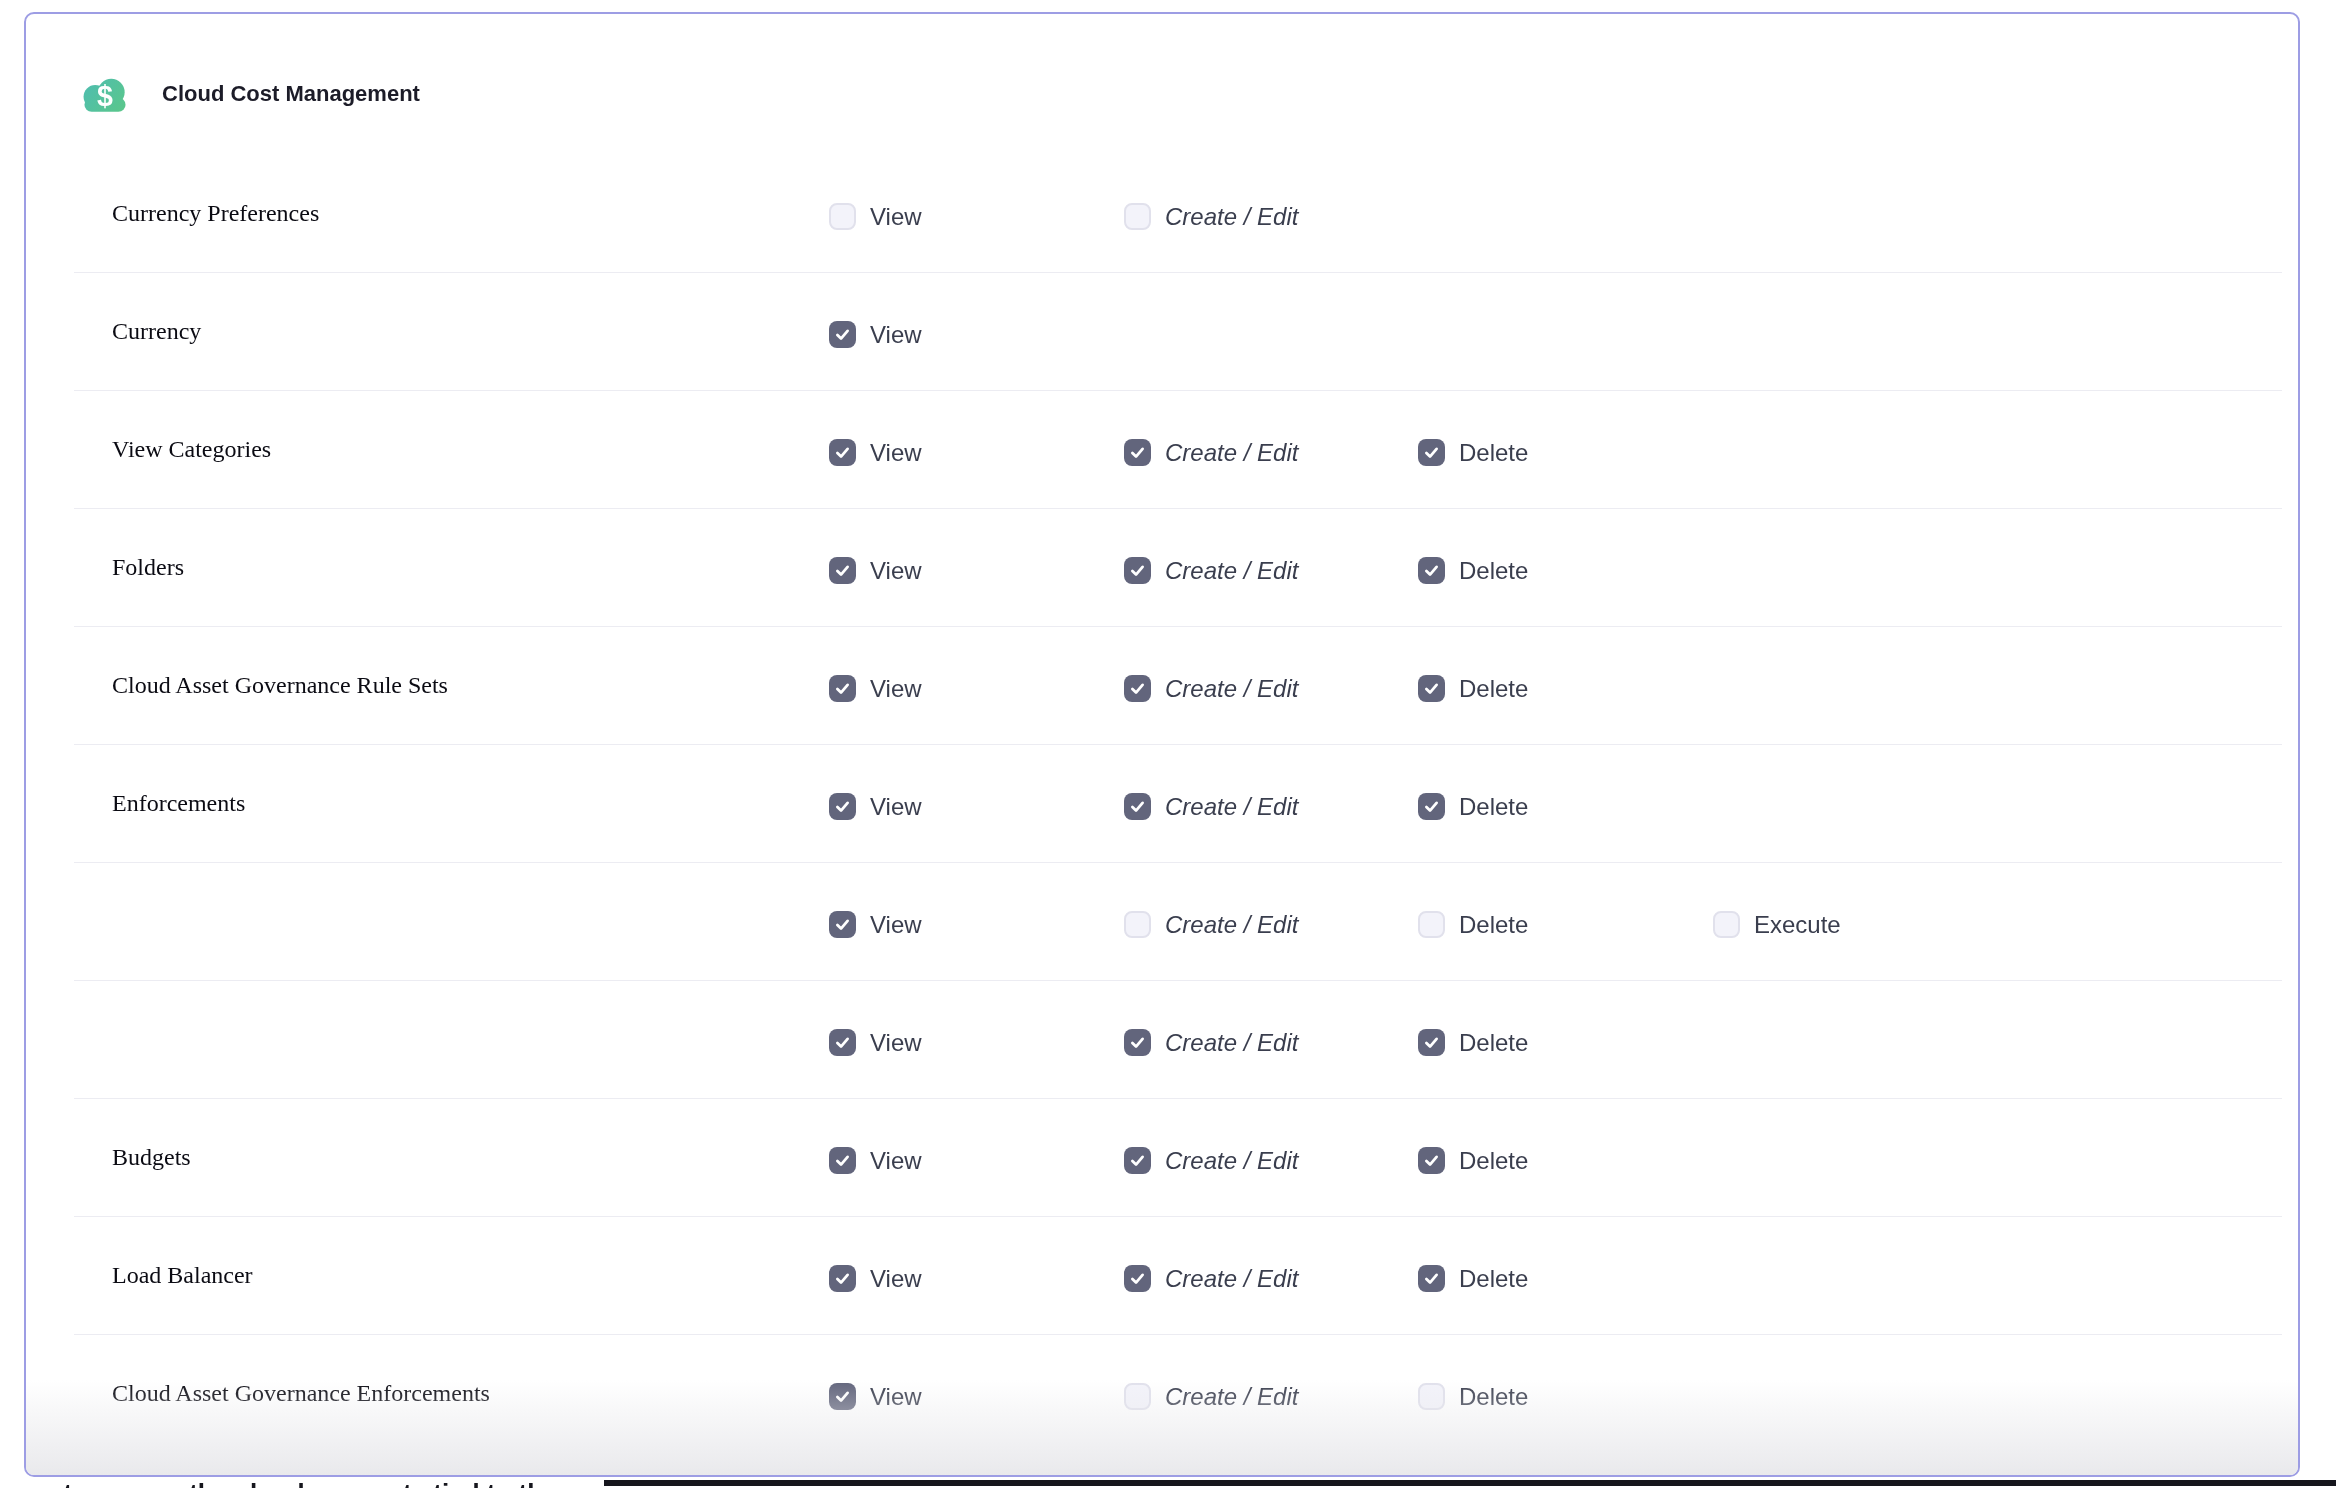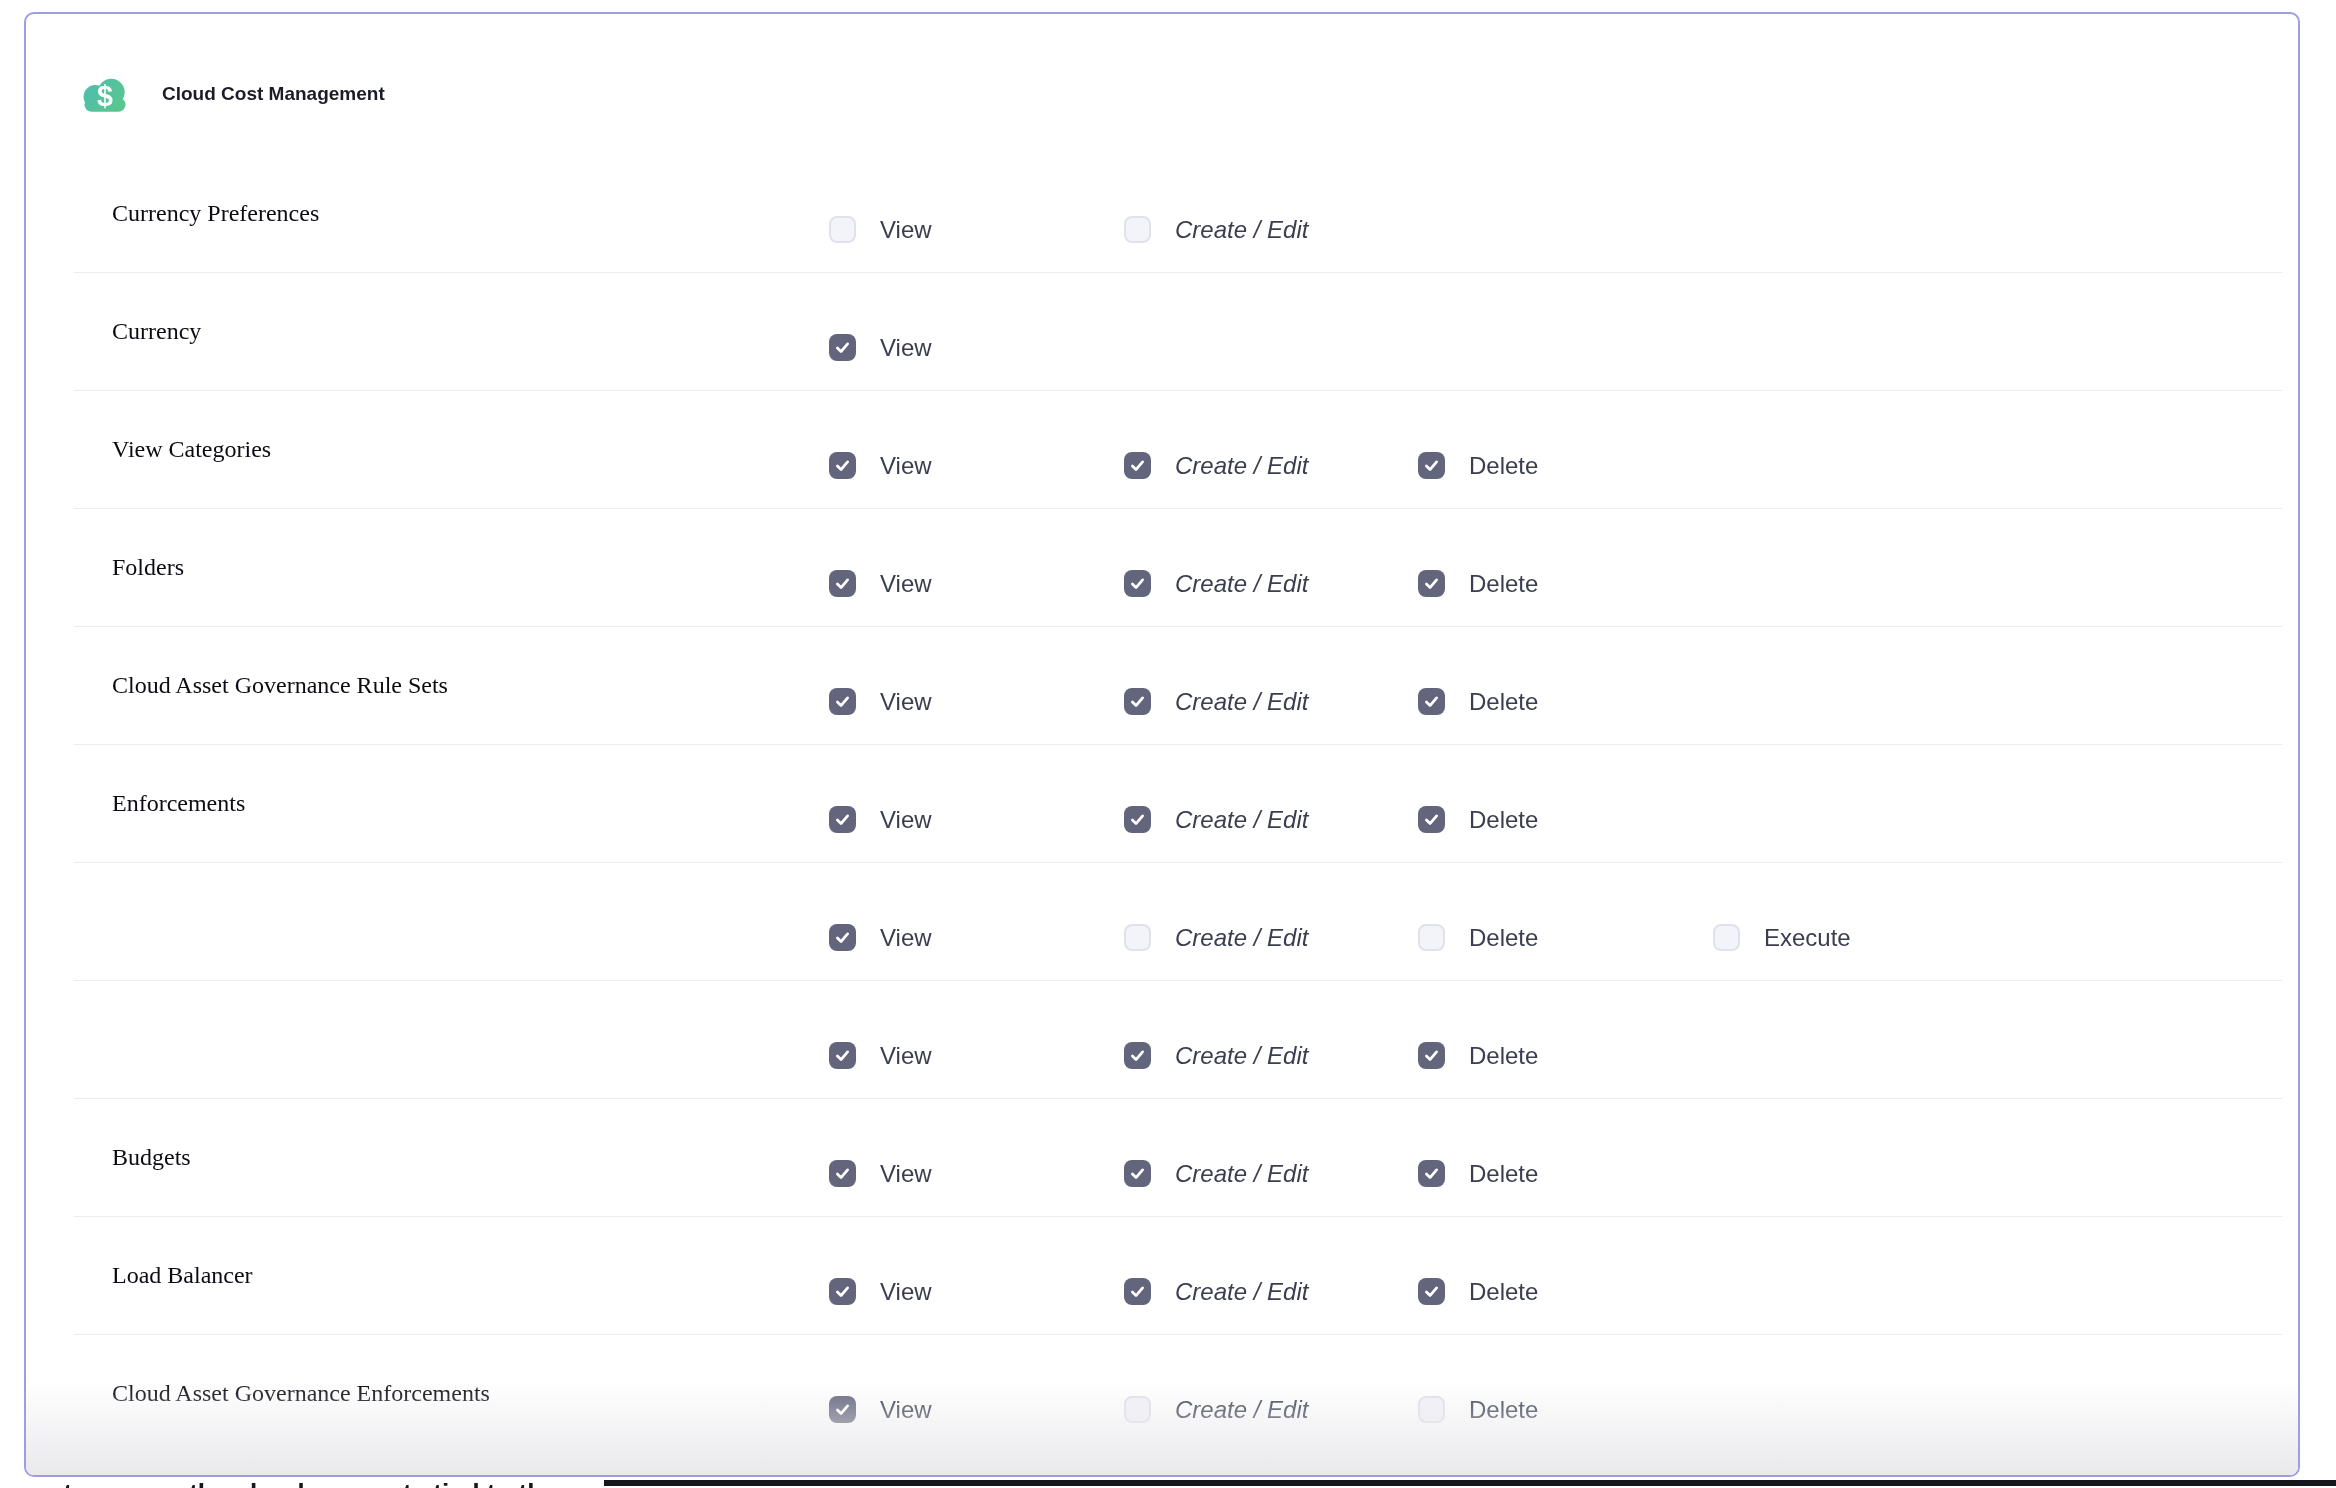--- a/index.html
+++ b/index.html
@@ -36,21 +36,21 @@
   .module-header {
     position: absolute;
     left: 54px;
     top: 58px;
     display: flex;
     align-items: center;
     gap: 32px;
   }
   .module-icon { width: 50px; height: 44px; display: block; }
   .module-title {
-    font-size: 19px;
+    font-size: 22px;
     font-weight: 700;
     color: #1c1c28;
   }
 
   .rows {
     position: absolute;
     left: 48px;
     top: 141px;
     width: 2208px;
   }
@@ -69,25 +69,25 @@
     display: flex;
     align-items: center;
     font-size: 24px;
     color: #0b0b13;
     white-space: nowrap;
     font-family: Liberation Serif, serif;
   }
 
   .cell {
     position: absolute;
-    top: 16px;
+    top: 3px;
     height: 100%;
     display: flex;
     align-items: center;
-    gap: 24px;
+    gap: 14px;
     cursor: pointer;
   }
   .col-0 { left: 755px; }
   .col-1 { left: 1050px; font-style: italic; }
   .col-2 { left: 1344px; }
   .col-3 { left: 1639px; align-items: center; }
 
   .checkbox {
     width: 27px;
     height: 27px;

